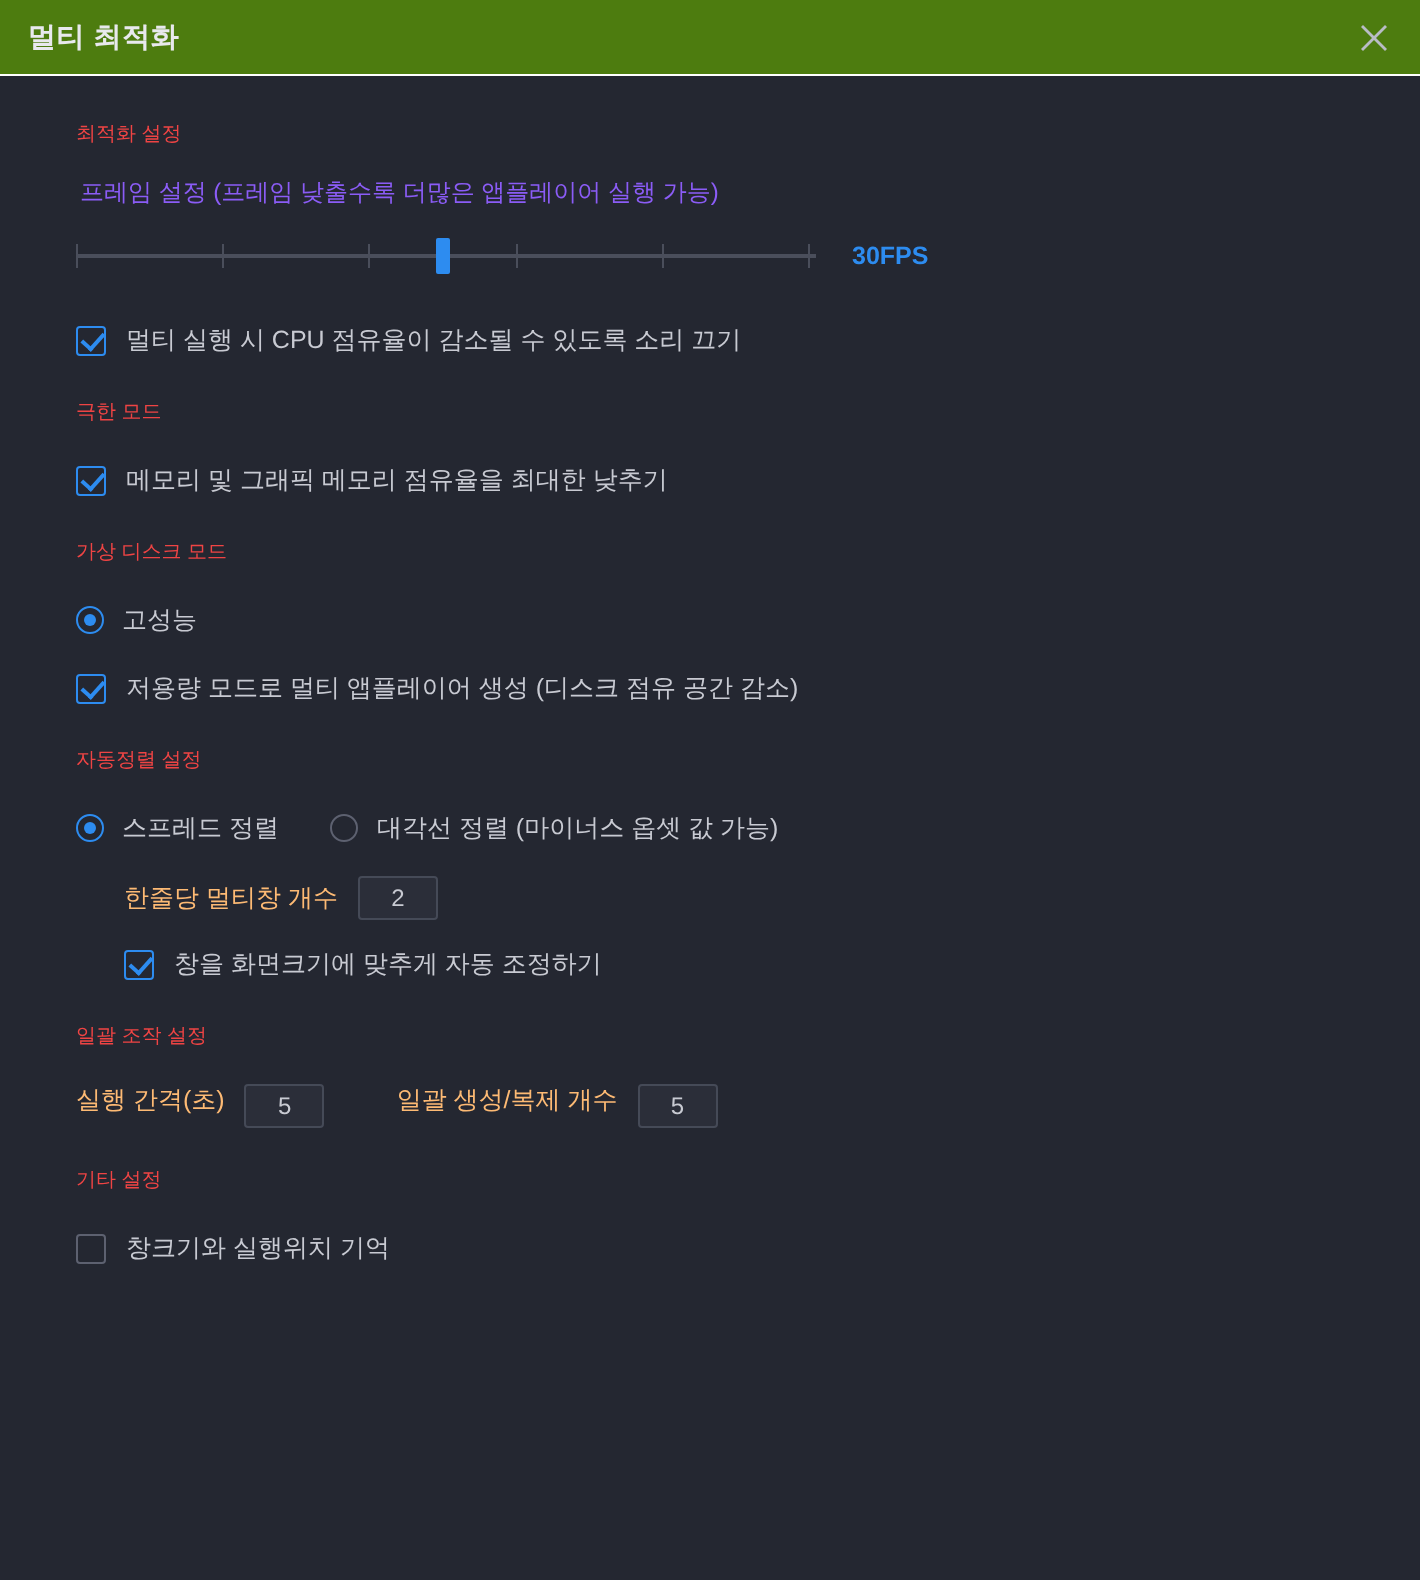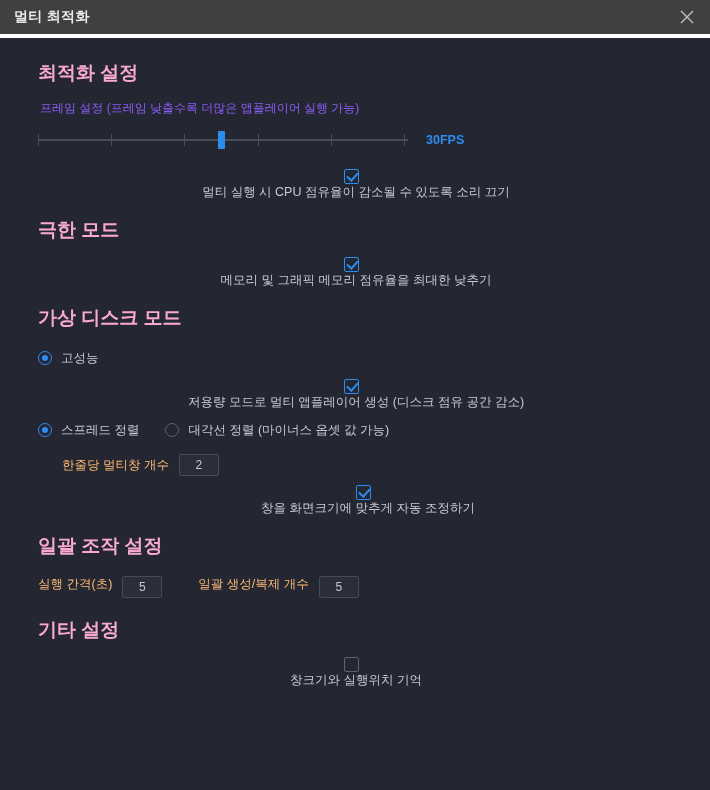--- a/index.html
+++ b/index.html
@@ -12,26 +12,26 @@
   }
   .window {
     width: 710px; height: 790px;
     background: #242731;
     display: flex;
     flex-direction: column;
     position: relative;
   }
   .titlebar {
     height: 38px;
-    background: #404040;
+    background: #4d7c0f;
     display: flex;
     align-items: center;
     justify-content: space-between;
     padding: 0 0 0 14px;
-    border-bottom: 4px solid #ffffff;
+    border-bottom: 1px solid #ffffff;
     flex: 0 0 38px;
   }
   .title-text {
     color: #e8e9ed;
     font-size: 14px;
     font-weight: bold;
     letter-spacing: 0.3px;
   }
   .close-btn {
     width: 46px; height: 38px;
@@ -42,23 +42,23 @@
   .close-btn svg { display: block; }
 
   .content {
     flex: 1 1 auto;
     padding: 22px 36px 20px 38px;
     overflow: hidden;
   }
 
   .section { margin-bottom: 4px; }
   .section-title {
-    color: #f9a8d4;
-    font-size: 19px;
-    font-weight: bold;
+    color: #ef4444;
+    font-size: 10px;
+    font-weight: normal;
     margin: 16px 0 14px 0;
   }
   .section:first-child .section-title { margin-top: 0; }
 
   .hint {
     color: #8b5cf6;
     font-size: 12px;
     margin: 0 0 12px 2px;
   }
 
@@ -100,21 +100,20 @@
     font-weight: bold;
     margin-left: 18px;
   }
 
   
   .cb-row {
     display: flex;
     align-items: center;
     margin: 0 0 6px 0;
     min-height: 26px;
-    flex-direction: column;
   }
   .cb {
     width: 15px; height: 15px;
     border: 1px solid #5d6170;
     border-radius: 2px;
     background: transparent;
     margin-right: 10px;
     flex: 0 0 15px;
     position: relative;
     cursor: pointer;
@@ -259,20 +258,21 @@
           <span class="rb-label">고성능</span>
         </div>
       </div>
       <div class="cb-row">
         <span class="cb checked"></span>
         <span class="cb-label">저용량 모드로 멀티 앱플레이어 생성 (디스크 점유 공간 감소)</span>
       </div>
     </div>
 
     <div class="section">
+      <div class="section-title">자동정렬 설정</div>
       <div class="radio-row">
         <div class="radio-item">
           <span class="rb selected"></span>
           <span class="rb-label">스프레드 정렬</span>
         </div>
         <div class="radio-item">
           <span class="rb"></span>
           <span class="rb-label">대각선 정렬 (마이너스 옵셋 값 가능)</span>
         </div>
       </div>

